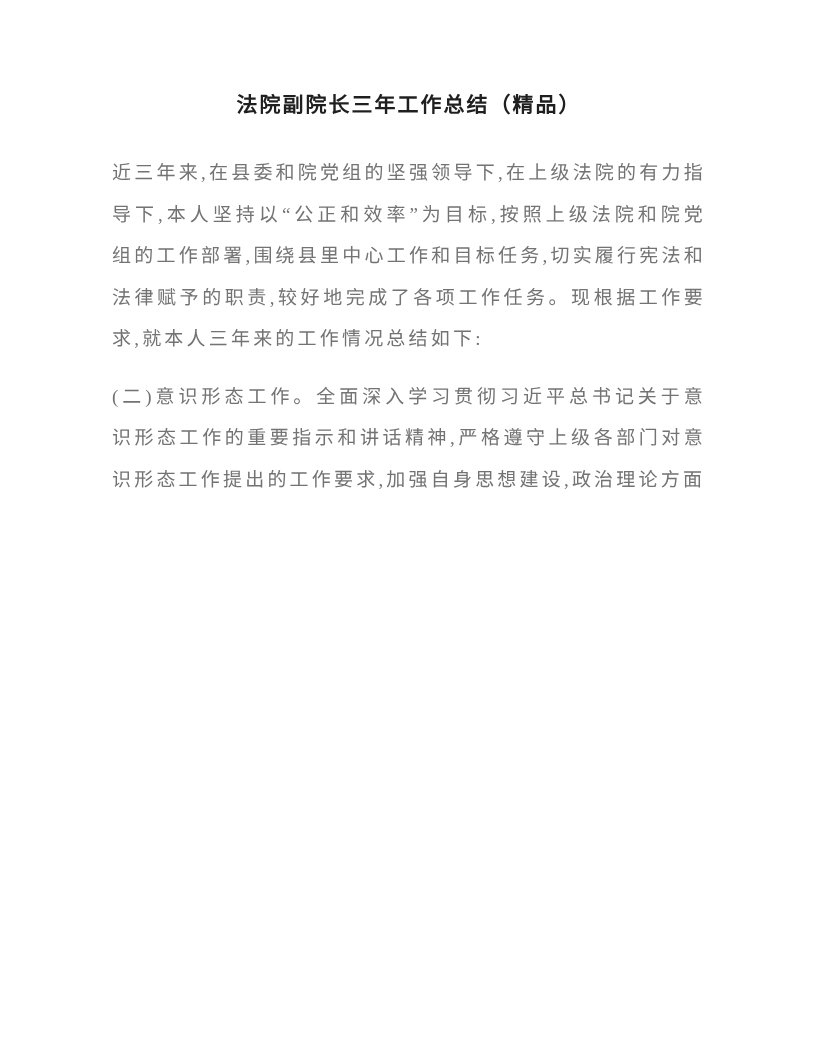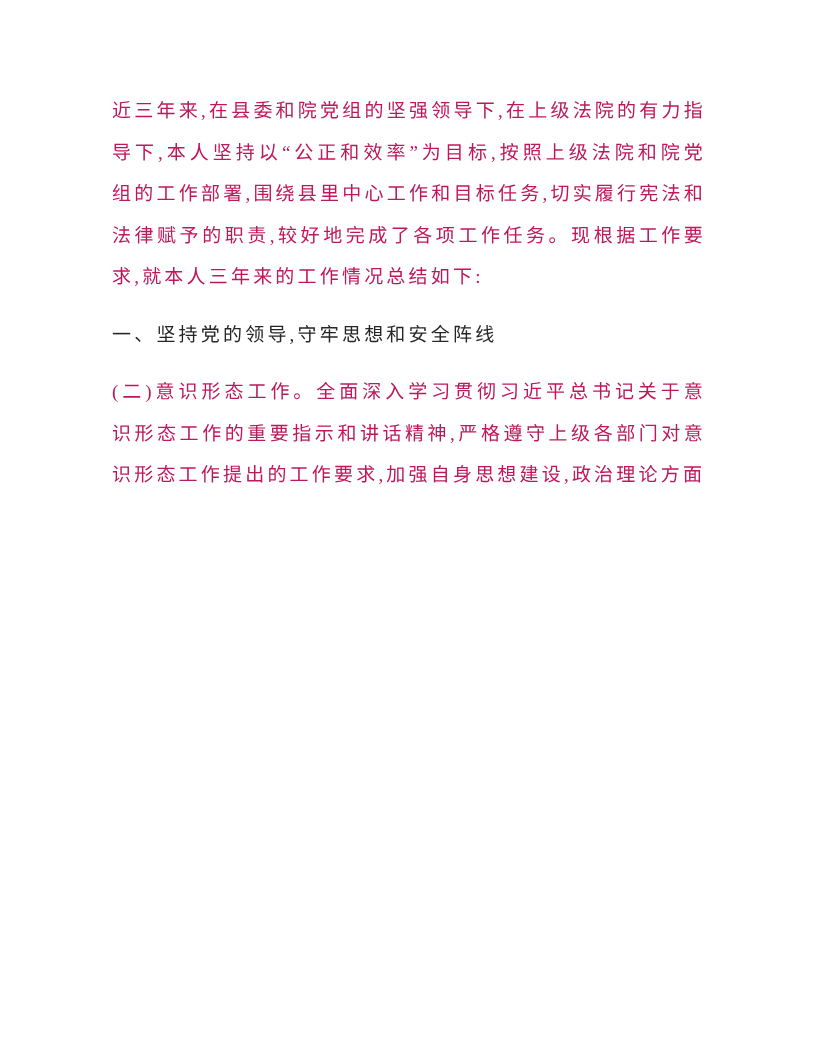--- a/index.html
+++ b/index.html
@@ -31,35 +31,35 @@
     color: #1f1f1f;
   }
   .body-para {
     font-size: 19px;
     font-weight: normal;
     line-height: 41.5px;
     letter-spacing: 3.2px;
     text-align: justify;
     text-justify: inter-character;
     margin: 0 0 16px 0;
-    color: #be185d;
+    color: #737373;
   }
   .section-heading {
     font-size: 19px;
     font-weight: normal;
     line-height: 41.5px;
     letter-spacing: 3.2px;
     margin: 0 0 16px 0;
     color: #262626;
   }
 </style>
 </head>
 <body>
 
 <div class="page">
+  <h1 class="doc-title">法院副院长三年工作总结（精品）</h1>
 
   <p class="body-para">近三年来,在县委和院党组的坚强领导下,在上级法院的有力指导下,本人坚持以“公正和效率”为目标,按照上级法院和院党组的工作部署,围绕县里中心工作和目标任务,切实履行宪法和法律赋予的职责,较好地完成了各项工作任务。现根据工作要求,就本人三年来的工作情况总结如下:</p>
 
-  <h2 class="section-heading">一、坚持党的领导,守牢思想和安全阵线</h2>
 
 
   <p class="body-para">(二)意识形态工作。全面深入学习贯彻习近平总书记关于意识形态工作的重要指示和讲话精神,严格遵守上级各部门对意识形态工作提出的工作要求,加强自身思想建设,政治理论方面</p>
 </div>
 
 </body></html>

